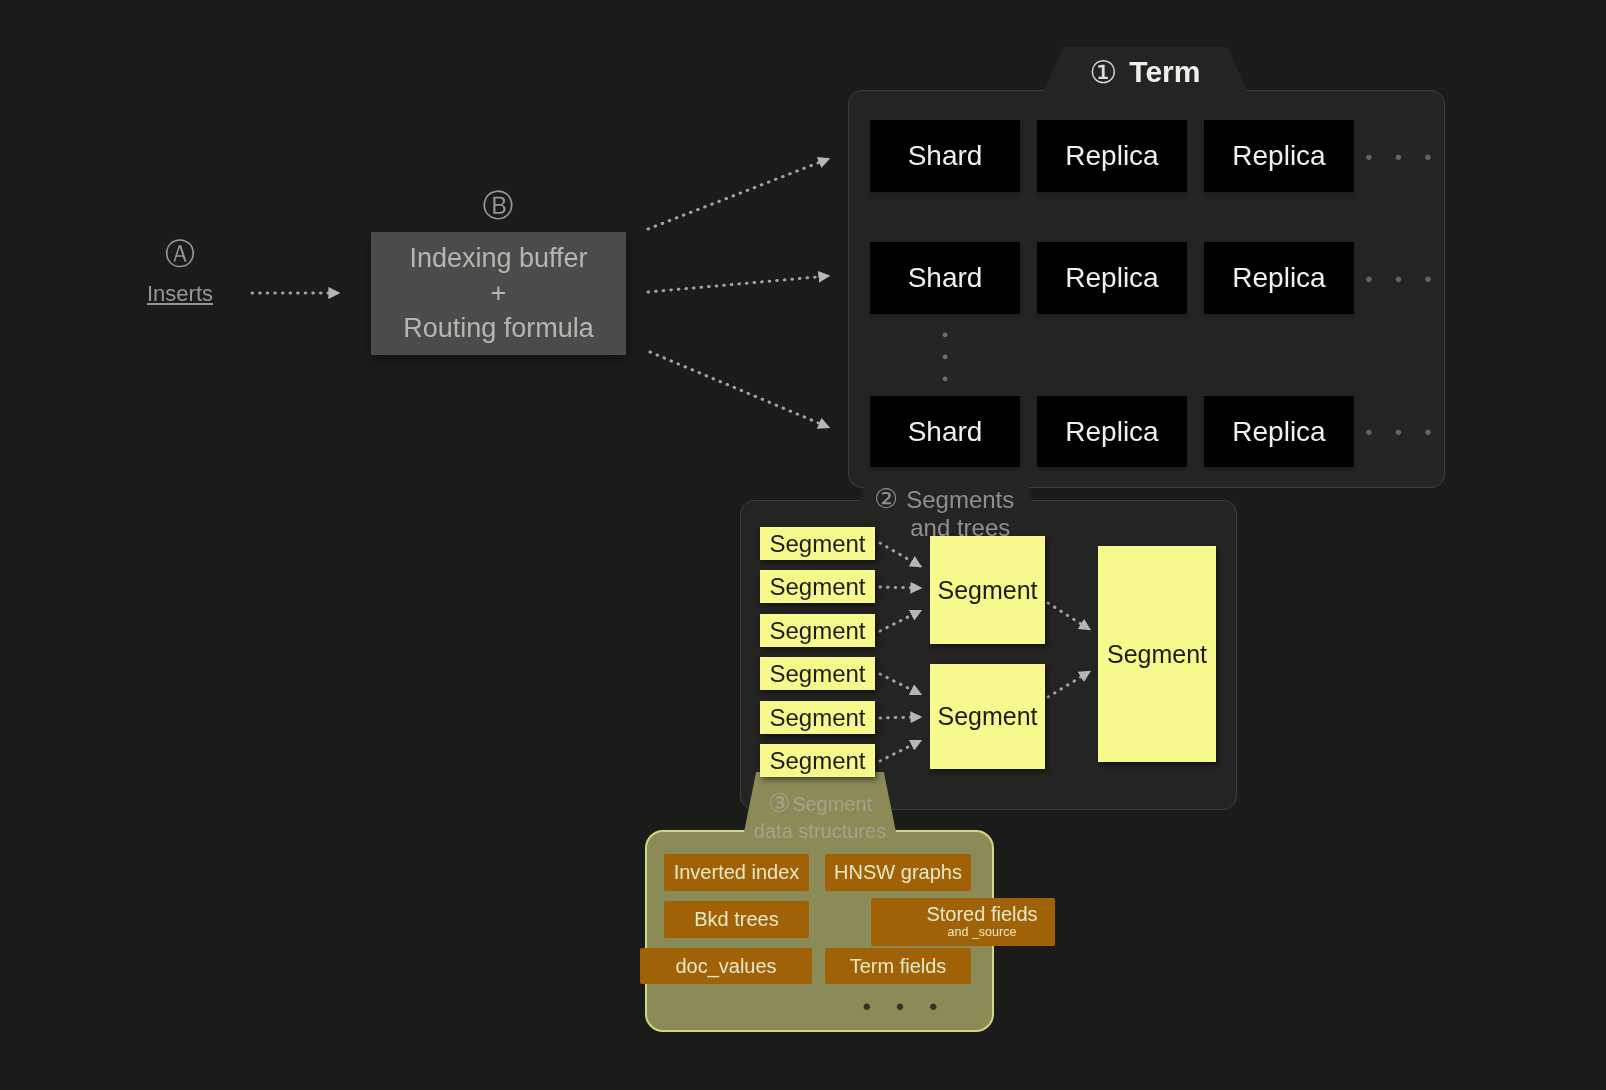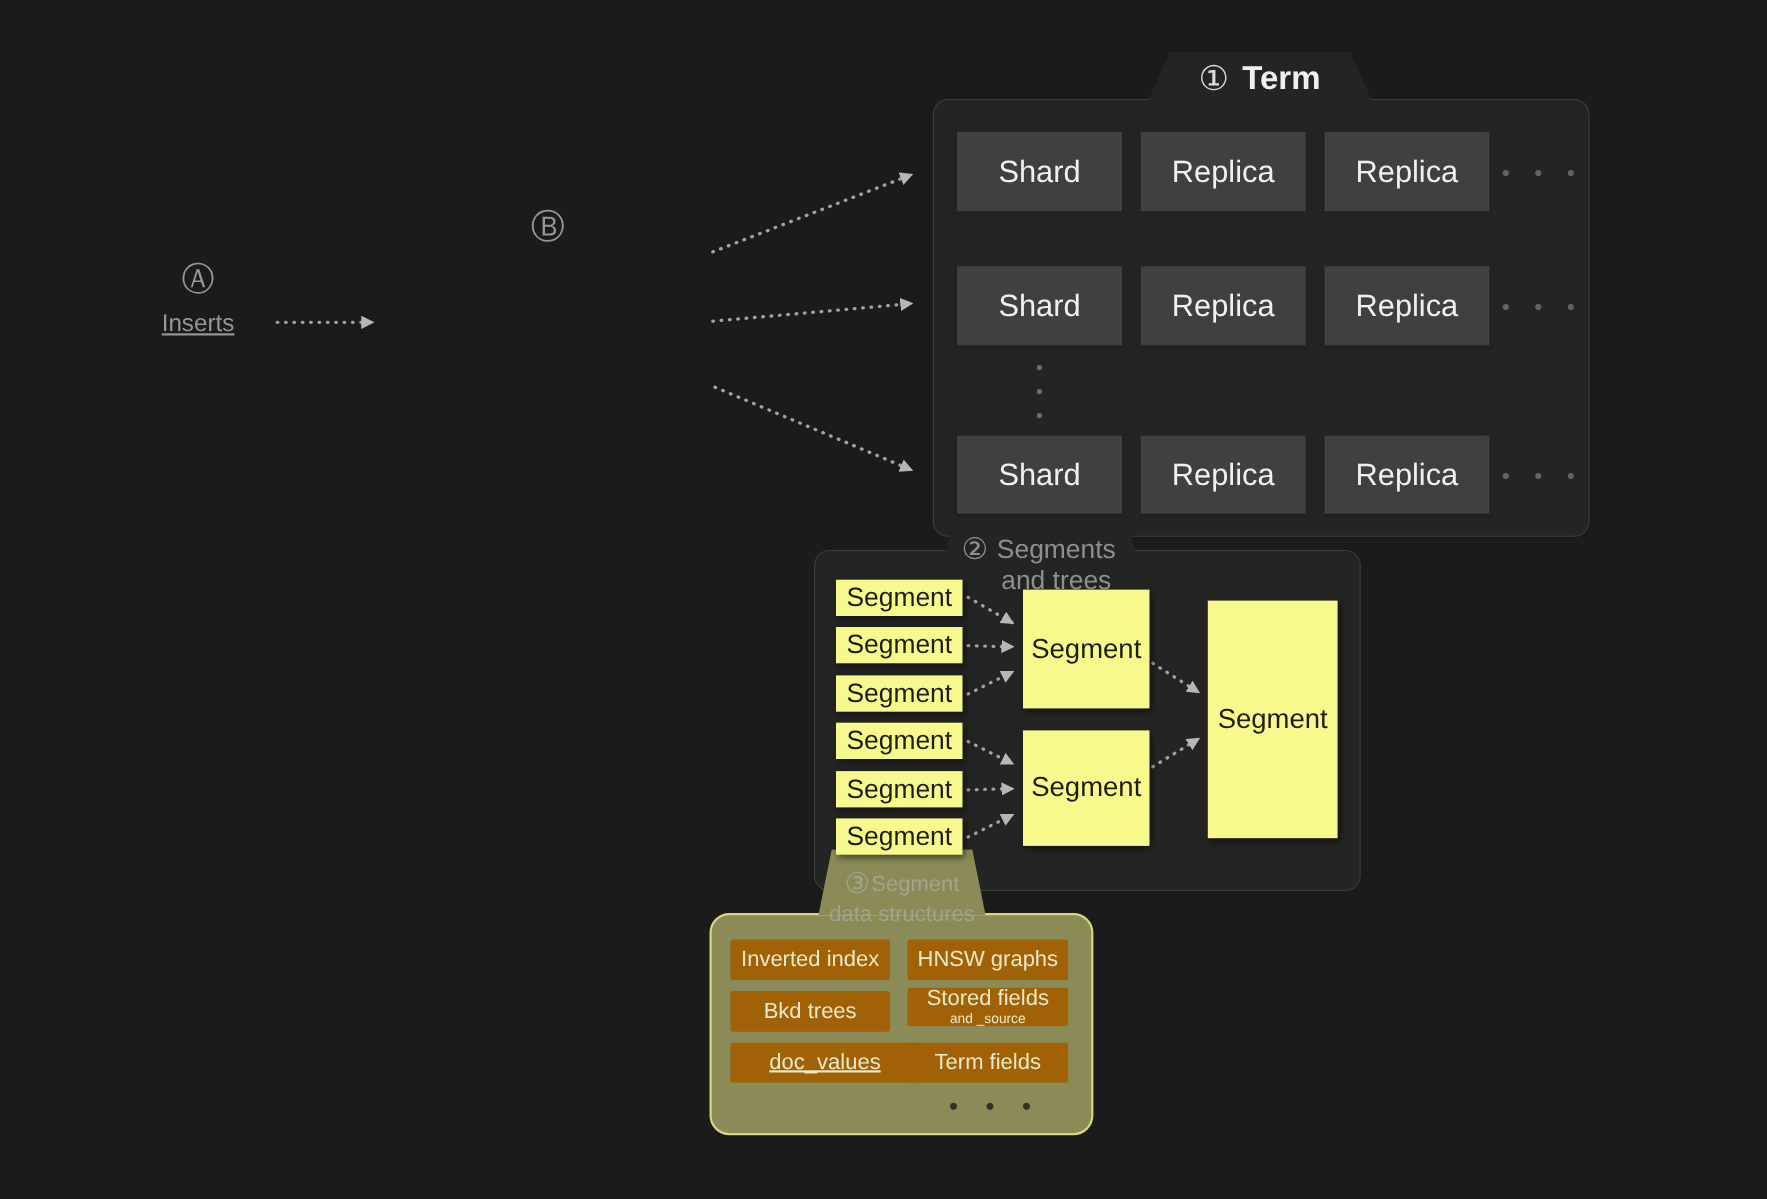--- a/index.html
+++ b/index.html
@@ -2,21 +2,21 @@
 <html><head>
 <meta charset="utf-8">
 <style>
   html,body{margin:0;padding:0;background:#1b1b19;}
   .stage{position:relative;width:1606px;height:1090px;background:#1b1b19;
          font-family:"Liberation Sans","DejaVu Sans",sans-serif;overflow:hidden;}
   .arrows{position:absolute;left:0;top:0;z-index:2;}
   .dot-line{fill:none;stroke:#a2a2a0;stroke-width:3;stroke-dasharray:0.6 7;stroke-linecap:round;}
   .panel{position:absolute;background:#242422;border:1px solid #3d3d3b;border-radius:14px;z-index:1;}
   .tab{position:absolute;background:#242422;z-index:2;}
-  .graybox{position:absolute;background:#404040;color:#f0f0ee;display:flex;align-items:center;
+  .graybox{position:absolute;background:#000000;color:#f0f0ee;display:flex;align-items:center;
            justify-content:center;font-size:28px;z-index:3;box-shadow:0 2px 5px rgba(0,0,0,0.25);}
   .bufferbox{position:absolute;background:#4b4b49;color:#b5b5b3;display:flex;flex-direction:column;
              align-items:center;justify-content:center;font-size:27px;line-height:1.3;
              box-shadow:0 6px 12px rgba(0,0,0,0.35);z-index:3;}
   .yellowbox{position:absolute;background:#f8f98c;color:#1d1d15;display:flex;align-items:center;
              justify-content:center;z-index:3;box-shadow:2px 3px 6px rgba(0,0,0,0.5);}
   .small-seg{width:115px;height:33px;font-size:24px;}
   .darkbox{position:absolute;background:#a16207;color:#eaeac8;display:flex;flex-direction:column;
            align-items:center;justify-content:center;font-size:20px;z-index:3;border-radius:2px;line-height:1.05;}
   .darkbox .sub{font-size:12.5px;margin-top:1px;}
@@ -67,20 +67,25 @@
     <path class="dot-line" d="M1048,603 L1089,629" marker-end="url(#ah)"></path>
     <path class="dot-line" d="M1048,697 L1089,672" marker-end="url(#ah)"></path>
   </svg>
 
   <div class="lbl" style="left:105px;top:234px;width:150px;">
     <span class="badge">Ⓐ</span>
     <span class="txt">Inserts</span>
   </div>
 
   <div class="badge-b" style="left:448px;top:185px;width:100px;">Ⓑ</div>
+  <div class="bufferbox" style="left:371px;top:232px;width:255px;height:123px;">
+    <div>Indexing buffer</div>
+    <div>+</div>
+    <div>Routing formula</div>
+  </div>
 
   <div class="tab" style="left:1043px;top:47px;width:205px;height:46px;clip-path:polygon(10% 0,90% 0,100% 100%,0 100%);"></div>
   <div class="index-title" style="left:1040px;top:52px;width:210px;height:40px;">
     <span class="badge">①</span>
     <span class="t">Term</span>
   </div>
   <div class="panel" style="left:848px;top:90px;width:595px;height:396px;"></div>
 
   <div class="graybox" style="left:870px;top:120px;width:150px;height:72px;">Shard</div>
   <div class="graybox" style="left:1037px;top:120px;width:150px;height:72px;">Replica</div>
@@ -131,22 +136,22 @@
 
   <div class="yellowbox" style="left:930px;top:536px;width:115px;height:108px;font-size:25px;">Segment</div>
   <div class="yellowbox" style="left:930px;top:664px;width:115px;height:105px;font-size:25px;">Segment</div>
   <div class="yellowbox" style="left:1098px;top:546px;width:118px;height:216px;font-size:25px;">Segment</div>
 
   <div class="ds-panel" style="left:645px;top:830px;width:345px;height:198px;"></div>
 
   <div class="darkbox" style="left:664px;top:854px;width:145px;height:37px;">Inverted index</div>
   <div class="darkbox" style="left:825px;top:854px;width:146px;height:37px;">HNSW graphs</div>
   <div class="darkbox" style="left:664px;top:901px;width:145px;height:37px;">Bkd trees</div>
-  <div class="darkbox" style="left:825px;top:898px;width:146px;height:35px;">
+  <div class="darkbox" style="left:871px;top:898px;width:146px;height:48px;padding-left:38px;">
     <span>Stored fields</span>
     <span class="sub">and _source</span>
   </div>
-  <div class="darkbox" style="left:664px;top:948px;width:172px;height:36px;text-decoration:underline;">doc_values</div>
+  <div class="darkbox" style="left:640px;top:948px;width:172px;height:36px;">doc_values</div>
   <div class="darkbox" style="left:825px;top:948px;width:146px;height:36px;">Term fields</div>
 
   <div class="ds-ellipsis" style="left:850px;top:992px;width:110px;height:26px;">● ● ●</div>
 
 </div>
 
 </body></html>

